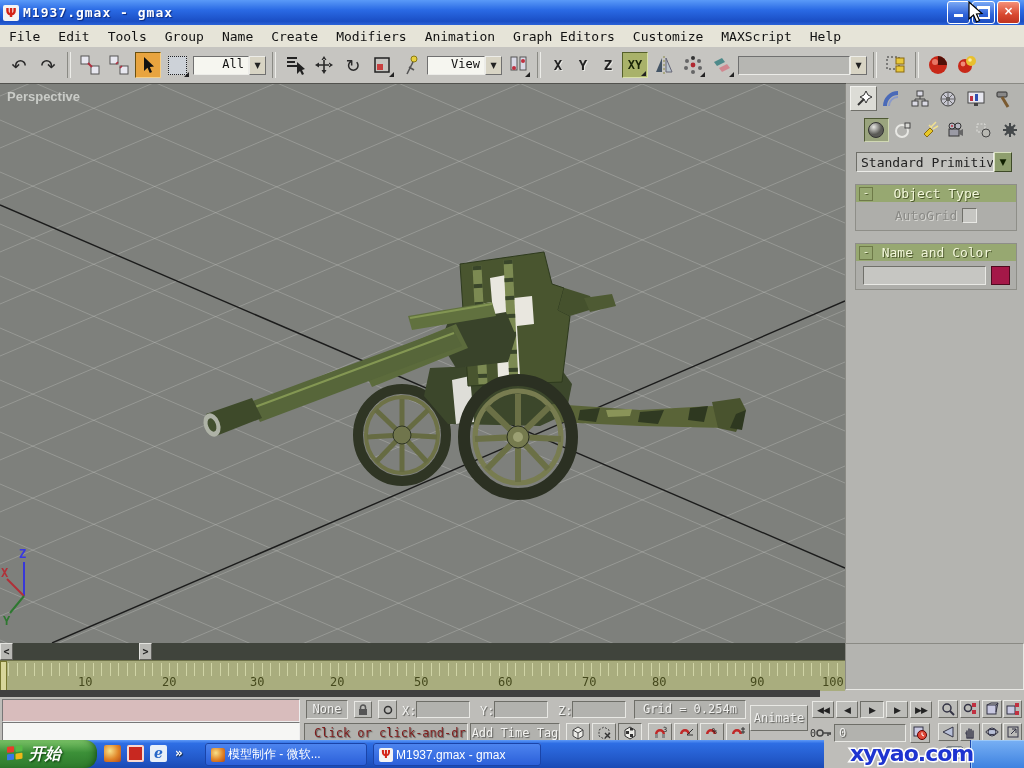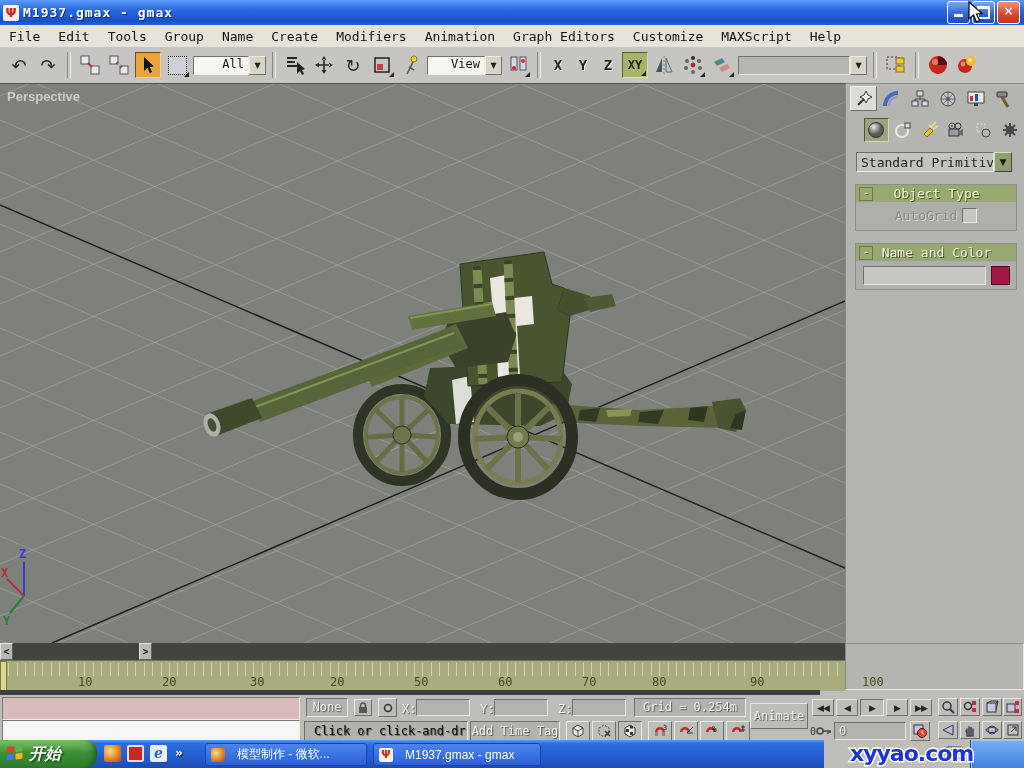--- a/index.html
+++ b/index.html
@@ -81,40 +81,40 @@
   #thandle{width:126px;height:17px;background:#C2C2BE;border:1px solid;border-color:#E8E8E4 #60605C #60605C #E8E8E4;
     font:12px/15px "DejaVu Sans Mono",monospace;text-align:center;color:#222;box-sizing:border-box;margin-top:36px;}
   #corner{left:845px;top:643px;width:179px;height:47px;background:#B4B4B0;border:1px solid;
     border-color:#8a8a84 #E8E8E4 #E8E8E4 #8a8a84;box-sizing:border-box;}
   #trackbar{left:0;top:660px;width:845px;height:30px;background:#A9AD7E;border-top:1px solid #6E7248;}
   #tb-ticks{position:absolute;left:0;top:2px;width:845px;height:13px;
     background:repeating-linear-gradient(90deg,#D0D4A6 0 1px,transparent 1px 8.45px);}
   .tb-num{position:absolute;top:14px;font:12px "DejaVu Sans Mono",monospace;color:#45491D;}
   #tb-marker{position:absolute;left:0;top:0;width:7px;height:30px;background:#D8D69A;border:1px solid #77772F;box-sizing:border-box;}
   
-  #statusbar{left:0;top:690px;width:820px;height:50px;background:#BEBDB9;border-top:5px solid #404040;}
+  #statusbar{left:0;top:690px;width:820px;height:50px;background:#BEBDB9;border-top:7px solid #404040;}
   #statusbar .lbl{position:absolute;font:12px "DejaVu Sans Mono",monospace;color:#F2F2F0;text-shadow:1px 1px 1px #5a5a56;}
   .sfield{position:absolute;background:#B2B2AE;border:1px solid;border-color:#6E6E68 #E8E8E4 #E8E8E4 #6E6E68;box-sizing:border-box;}
   .sbtn{position:absolute;background:#BCBCB8;border:1px solid;border-color:#E8E8E4 #6E6E68 #6E6E68 #E8E8E4;box-sizing:border-box;
     display:flex;align-items:center;justify-content:center;}
   #listener{left:2px;top:2px;width:296px;height:21px;background:#D8BCBC;border:1px solid;border-color:#777 #eee #eee #777;}
   #scriptline{left:2px;top:25px;width:296px;height:21px;background:#F6F6F4;border:1px solid;border-color:#777 #eee #eee #777;}
   .pb{font:9px "DejaVu Sans",sans-serif;color:#222;letter-spacing:-1px;}
   
   #taskbar{left:0;top:740px;width:824px;height:28px;
     background:linear-gradient(180deg,#5E9AF8 0%,#2E6EE4 12%,#2258C8 70%,#1A4AB4 100%);}
   #startbtn{left:0;top:0;width:97px;height:28px;border-radius:0 12px 12px 0;
     background:linear-gradient(180deg,#7CC468 0%,#3C9038 45%,#2E7A2C 100%);
     display:flex;align-items:center;gap:5px;padding-left:6px;box-sizing:border-box;
     font:bold italic 16px "Liberation Sans",sans-serif;color:#fff;text-shadow:1px 1px 2px #0A3A08;
     box-shadow:inset -6px 0 8px -6px #0A3A08;}
   .qlicon{width:17px;height:17px;border-radius:2px;margin-top:5px;}
   #tb-chev{color:#fff;font:bold 12px "DejaVu Sans",sans-serif;margin:6px 2px 0 2px;text-shadow:1px 1px 1px #123;}
   .taskbtn{position:absolute;top:3px;height:23px;border-radius:3px;background:linear-gradient(180deg,#4E86F0,#2A5ED8);
-    box-shadow:inset 0 0 0 1px #1A44A8, inset 0 1px 0 #78A8F8;display:flex;align-items:center;gap:12px;
+    box-shadow:inset 0 0 0 1px #1A44A8, inset 0 1px 0 #78A8F8;display:flex;align-items:center;gap:3px;
     padding:0 6px;color:#fff;font:12px "Liberation Sans",sans-serif;white-space:nowrap;overflow:hidden;box-sizing:border-box;}
   #tray{left:970px;top:0;width:54px;height:28px;background:linear-gradient(180deg,#78B0F4,#3E82E0);
     border-left:1px solid #1A44A8;box-shadow:inset 1px 1px 0 #9CC8F8;}
   #watermark{left:846px;top:739px;width:178px;height:29px;z-index:50;}
   svg text.wm{font:bold 22px "DejaVu Sans",sans-serif;fill:#1E34D0;stroke:#fff;stroke-width:3px;paint-order:stroke;letter-spacing:-1px;}
 </style>
 </head>
 <body>
 
 <div id="titlebar" class="abs">
@@ -534,21 +534,21 @@
   <div id="tb-marker"></div>
   <span class="tb-num" style="left:78px;">10</span>
   <span class="tb-num" style="left:162px;">20</span>
   <span class="tb-num" style="left:250px;">30</span>
   <span class="tb-num" style="left:330px;">20</span>
   <span class="tb-num" style="left:414px;">50</span>
   <span class="tb-num" style="left:498px;">60</span>
   <span class="tb-num" style="left:582px;">70</span>
   <span class="tb-num" style="left:652px;">80</span>
   <span class="tb-num" style="left:750px;">90</span>
-  <span class="tb-num" style="left:822px;margin-left:40px;">100</span>
+  <span class="tb-num" style="left:822px;">100</span>
 </div>
 
 <div id="statusbar" class="abs">
   <div id="listener" class="abs"></div>
   <div id="scriptline" class="abs"></div>
 
   <div class="sfield" style="left:306px;top:3px;width:42px;height:19px;text-align:center;font:12px/17px 'DejaVu Sans Mono',monospace;color:#F2F2F0;text-shadow:1px 1px 1px #5a5a56;">None</div>
   <div class="sbtn" style="left:354px;top:4px;width:18px;height:17px;">
     <svg width="12" height="12">
         <rect x="2" y="5" width="8" height="6" fill="#555"></rect>
@@ -595,21 +595,21 @@
       </svg>
   </div>
   <div class="sbtn" style="left:1003px;top:3px;width:19px;height:18px;">
     <svg width="14" height="14">
         <rect x="1" y="4" width="8" height="8" fill="#C8C8E0" stroke="#334"></rect>
         <rect x="9" y="1" width="4" height="4" fill="#C03040"></rect>
         <rect x="9" y="9" width="4" height="4" fill="#C03040"></rect>
       </svg>
   </div>
 
-  <div class="sfield" style="left:304px;top:26px;width:164px;height:20px;font:12px/18px 'DejaVu Sans Mono',monospace;color:#000000;text-shadow:1px 1px 1px #5a5a56;padding-left:9px;white-space:nowrap;overflow:hidden;">Click or click-and-dr</div>
+  <div class="sfield" style="left:304px;top:26px;width:164px;height:20px;font:12px/18px 'DejaVu Sans Mono',monospace;color:#7f1d1d;text-shadow:1px 1px 1px #5a5a56;padding-left:9px;white-space:nowrap;overflow:hidden;">Click or click-and-dr</div>
   <div class="sfield" style="left:470px;top:26px;width:90px;height:20px;text-align:center;font:12px/18px 'DejaVu Sans Mono',monospace;color:#F2F2F0;text-shadow:1px 1px 1px #5a5a56;">Add Time Tag</div>
 
   <div class="sbtn" style="left:566px;top:26px;width:24px;height:20px;">
     <svg width="16" height="16">
         <path d="M3 5 L8 2 L13 5 L13 11 L8 14 L3 11 Z" fill="#ECECE8" stroke="#444"></path>
         <path d="M3 5 L8 8 L13 5 M8 8 V14" fill="none" stroke="#444"></path>
       </svg>
   </div>
   <div class="sbtn" style="left:592px;top:26px;width:24px;height:20px;">
     <svg width="16" height="16">

